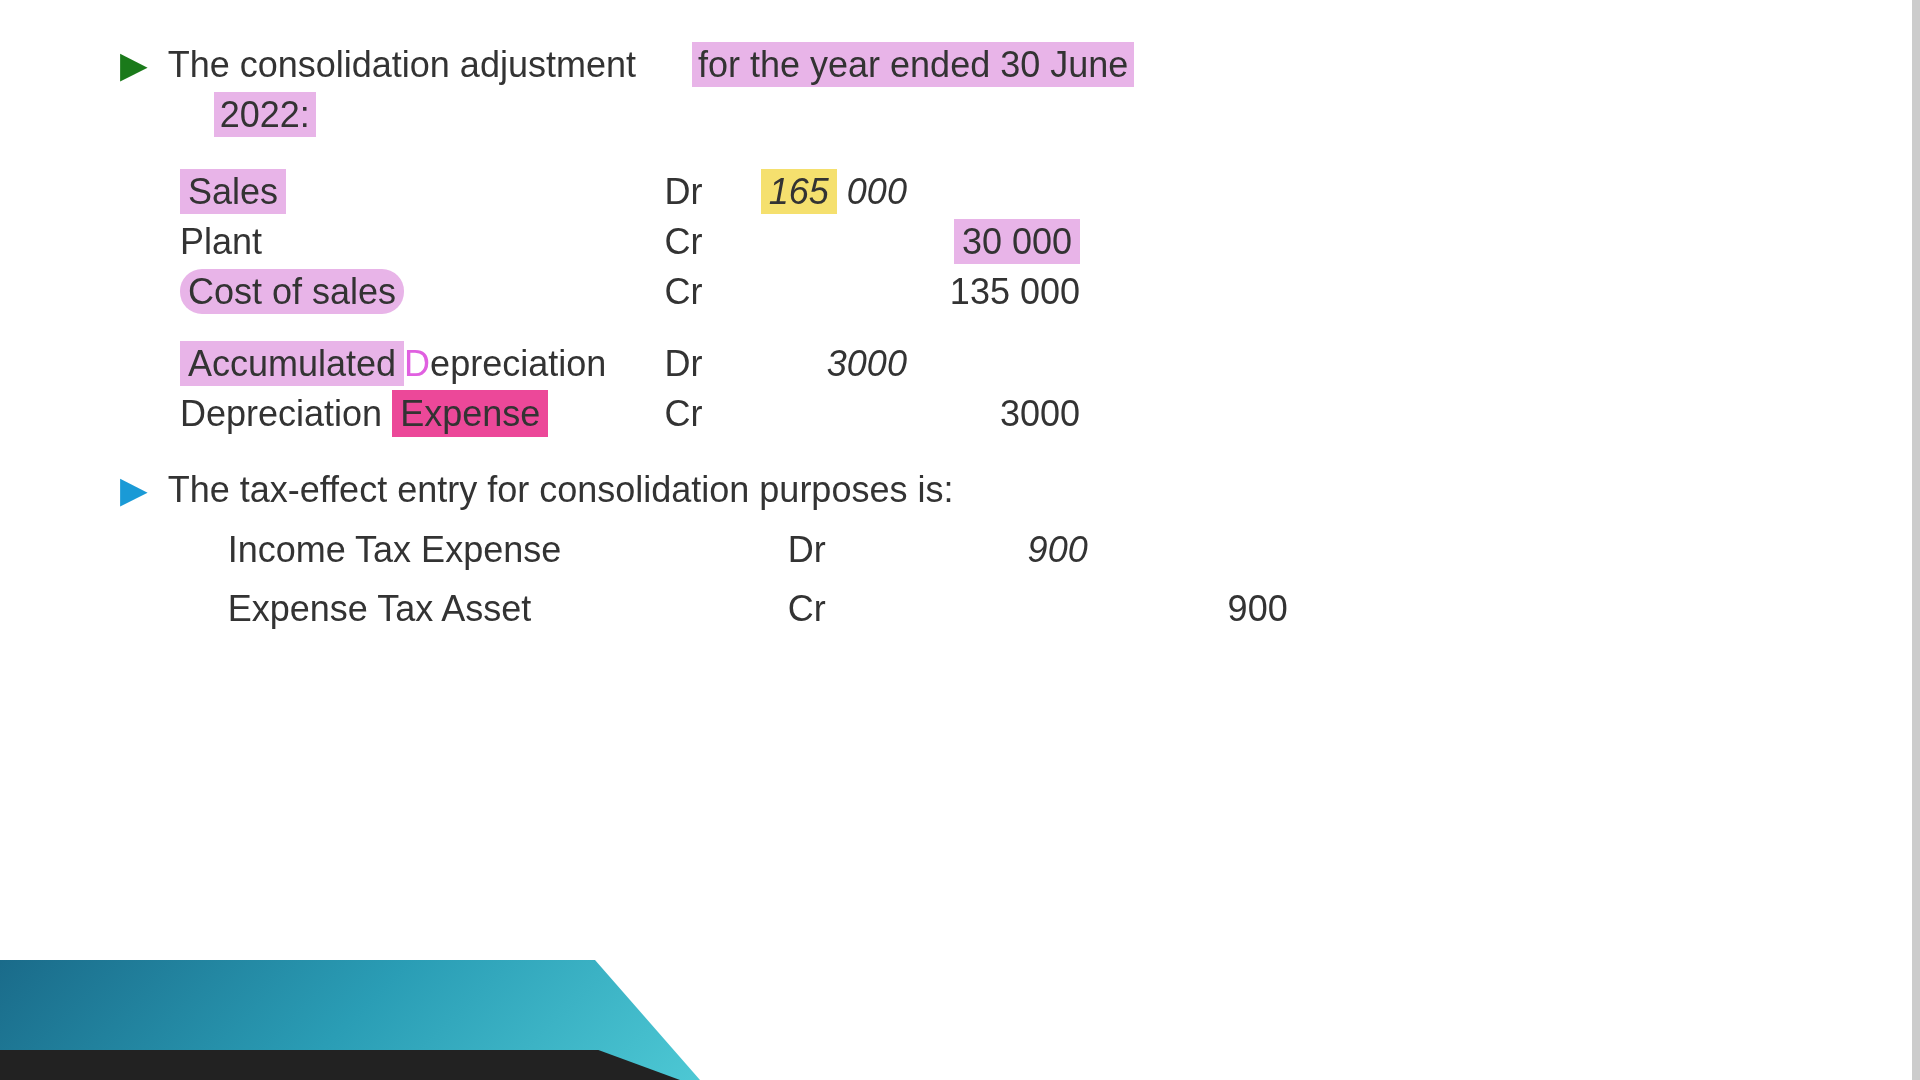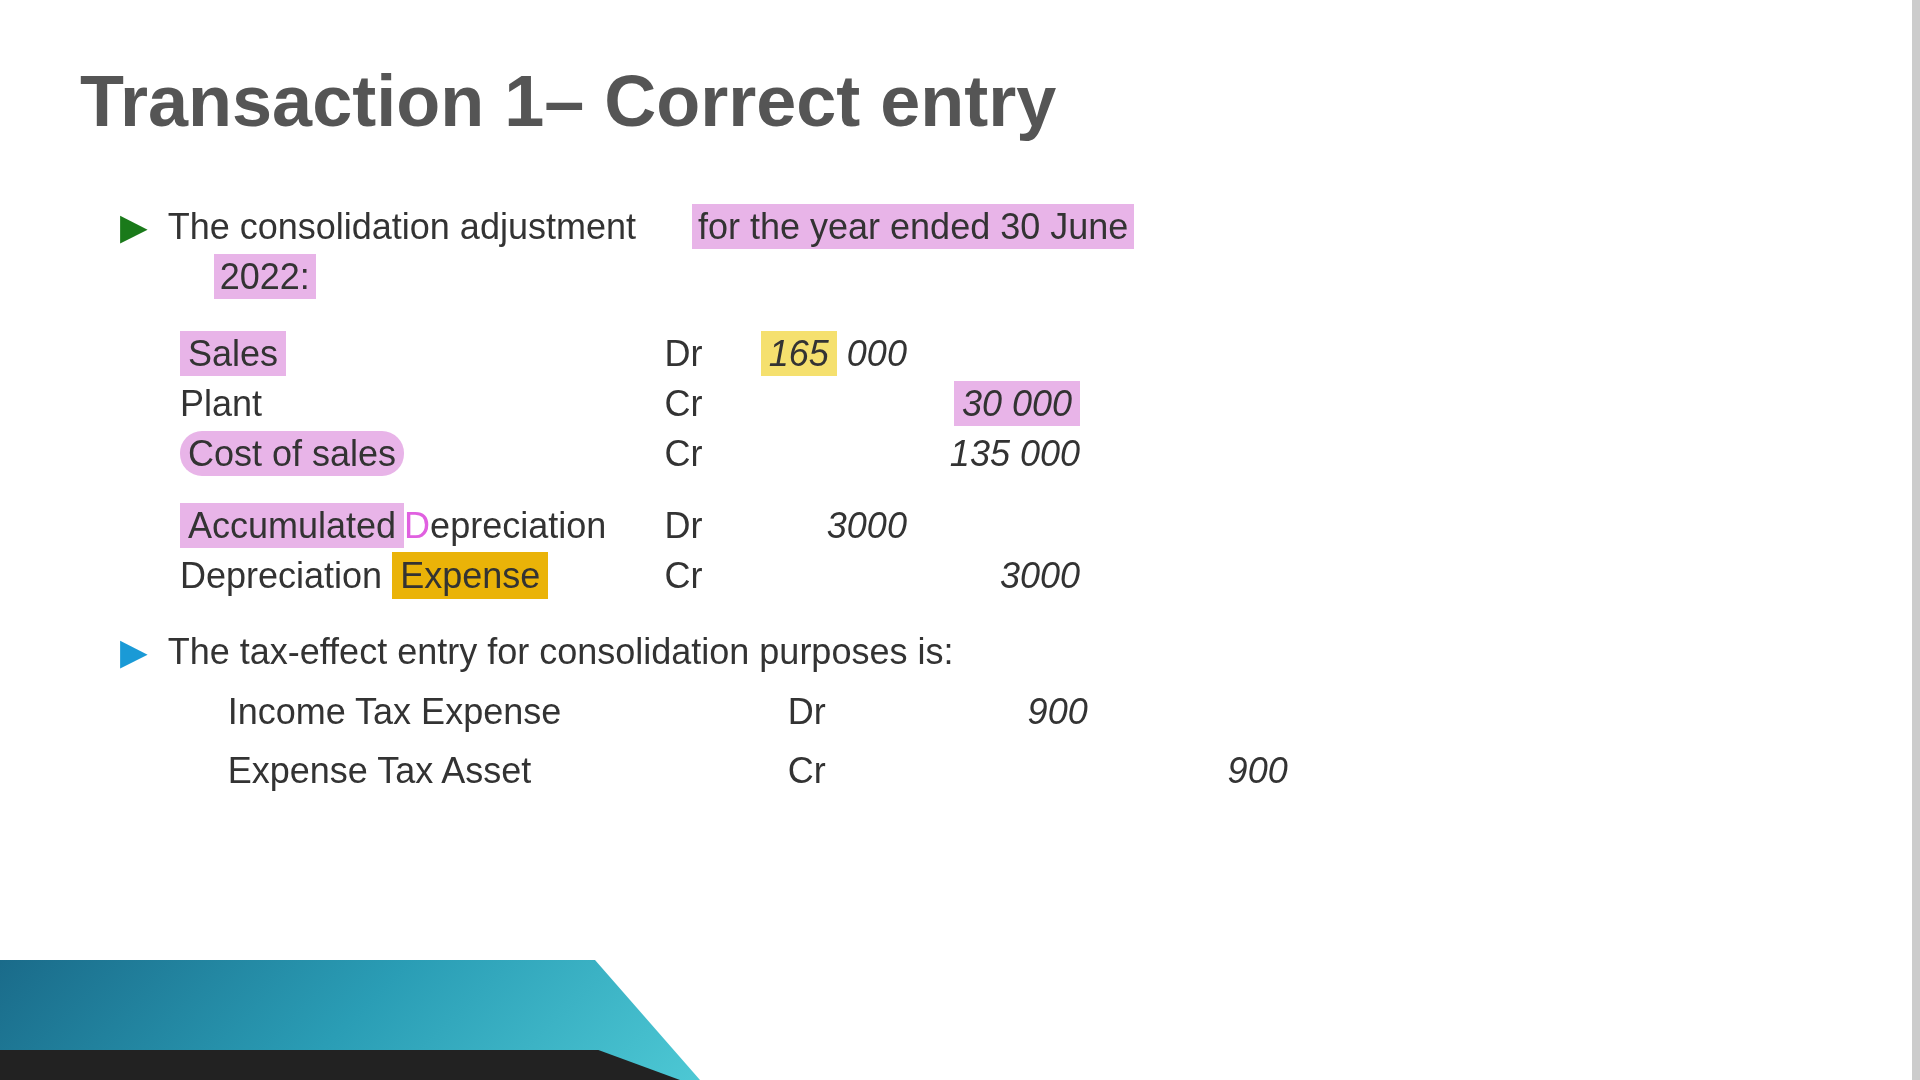--- a/index.html
+++ b/index.html
@@ -89,36 +89,35 @@
 
     .debit-col {
       width: 200px;
       text-align: right;
       font-style: italic;
     }
 
     .credit-col {
       width: 200px;
       text-align: right;
-      font-style: italic;
     }
 
     .highlight-sales {
       background-color: #e8b4e8;
       padding: 2px 8px;
     }
 
     .highlight-cost {
       background-color: #e8b4e8;
       padding: 2px 8px;
       border-radius: 22px;
     }
 
     .highlight-dep-expense {
-      background-color: #eab308;
+      background-color: #ec4899;
       padding: 3px 8px;
     }
 
     .highlight-165 {
       background-color: #f5e06e;
       padding: 2px 8px;
     }
 
     .highlight-plant-amount {
       background-color: #e8b4e8;
@@ -163,21 +162,20 @@
     .tax-entry-block {
       margin-left: 60px;
       margin-top: 10px;
     }
   </style>
 </head>
 <body>
 
 <div class="slide-container">
 
-  <h1 class="title">Transaction 1– Correct entry</h1>
 
   <div class="content-area">
 
     <div class="bullet-item">
       <span class="bullet-arrow">▶</span>
       <div class="bullet-text">
         The consolidation adjustment <span class="highlight-purple">for the year ended 30 June</span><br>
         <span class="highlight-purple">2022:</span>
       </div>
     </div>

